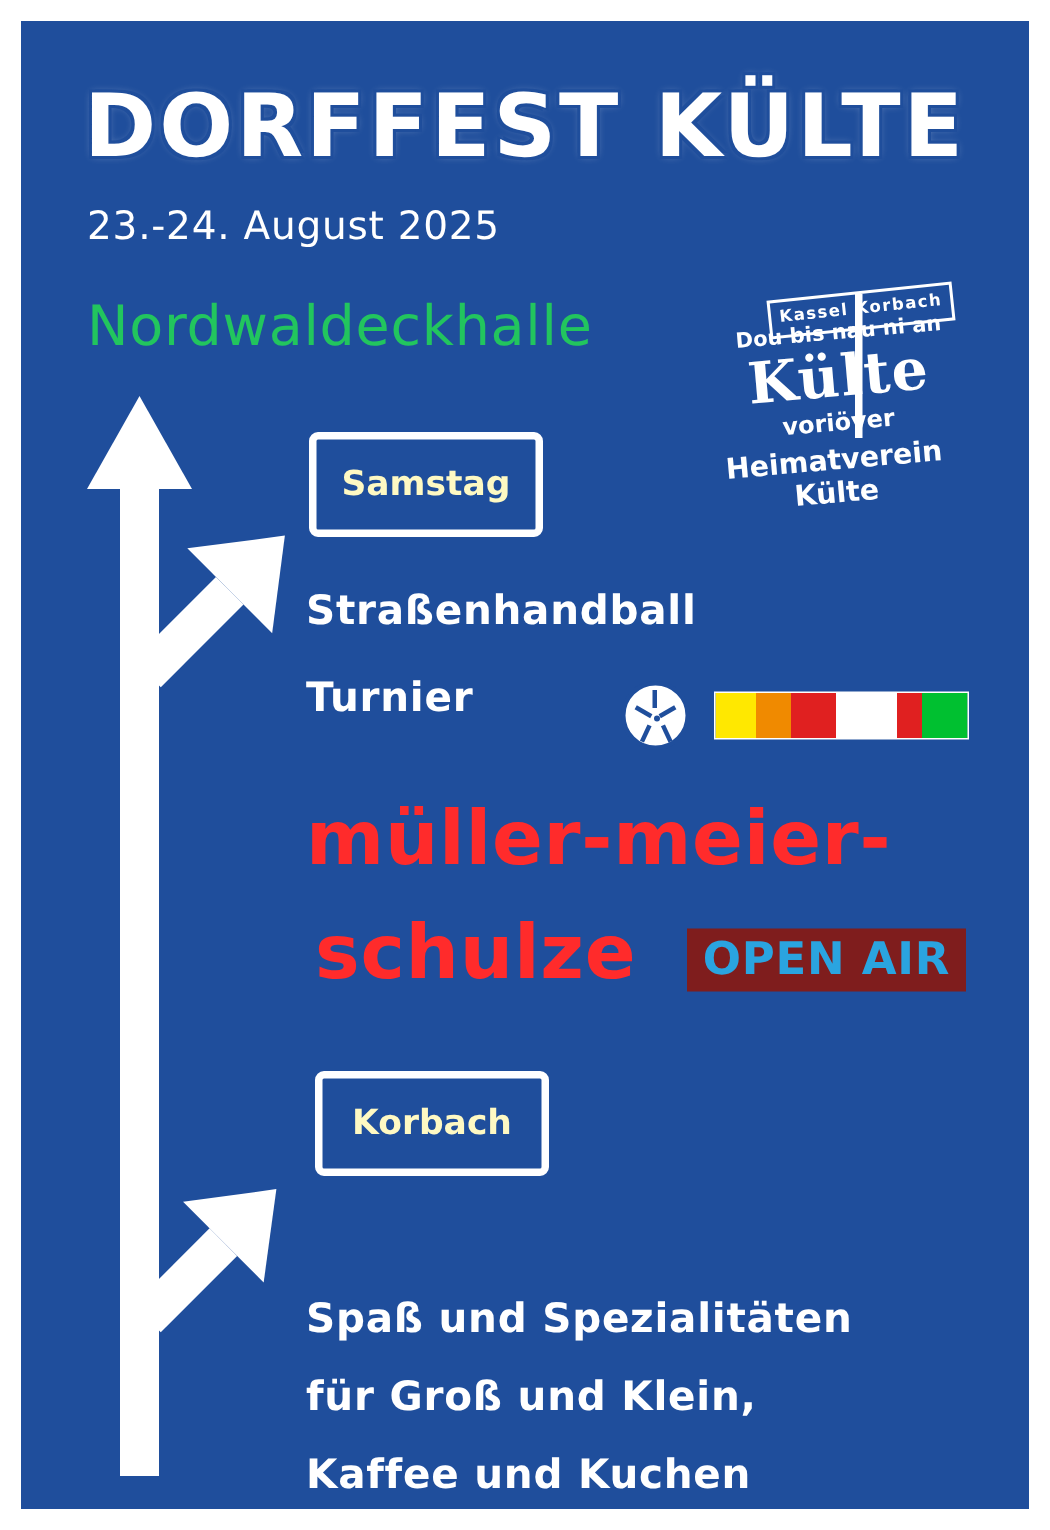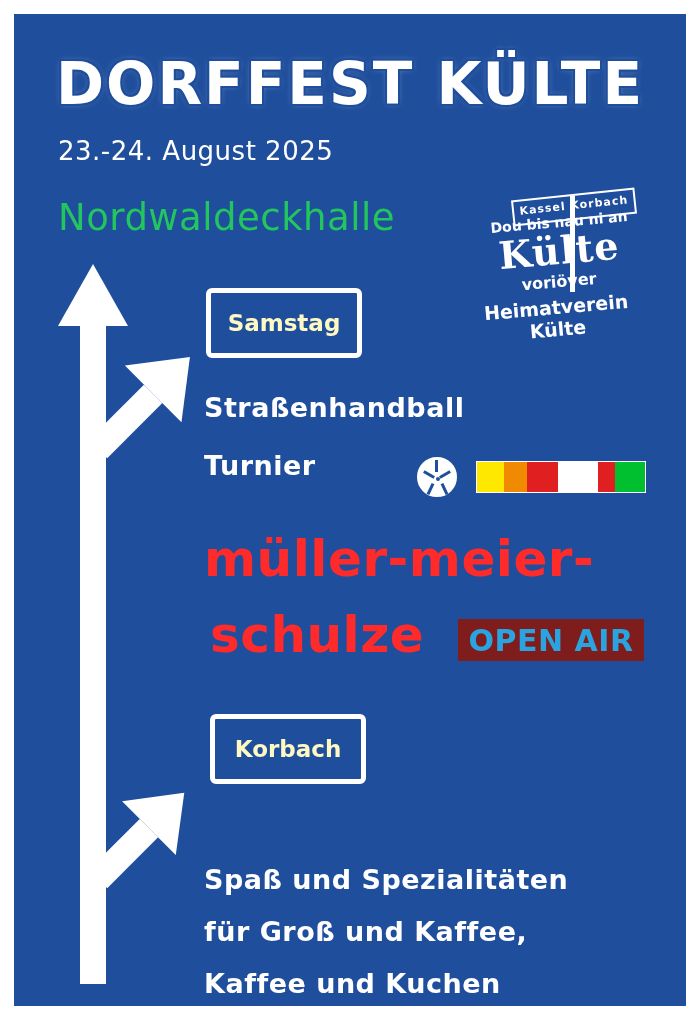--- a/index.html
+++ b/index.html
@@ -336,16 +336,16 @@
 
   <div class="openair">
     <span>OPEN AIR</span>
   </div>
 
   <div class="plate plate-sun">
     <div class="label">Korbach</div>
   </div>
 
   <div class="line sun2">Spaß und Spezialitäten</div>
-  <div class="line sun3">für Groß und Kaffee,</div>
+  <div class="line sun3">für Groß und Klein,</div>
   <div class="line sun4">Kaffee und Kuchen</div>
 
 </div>
 
 </body></html>

